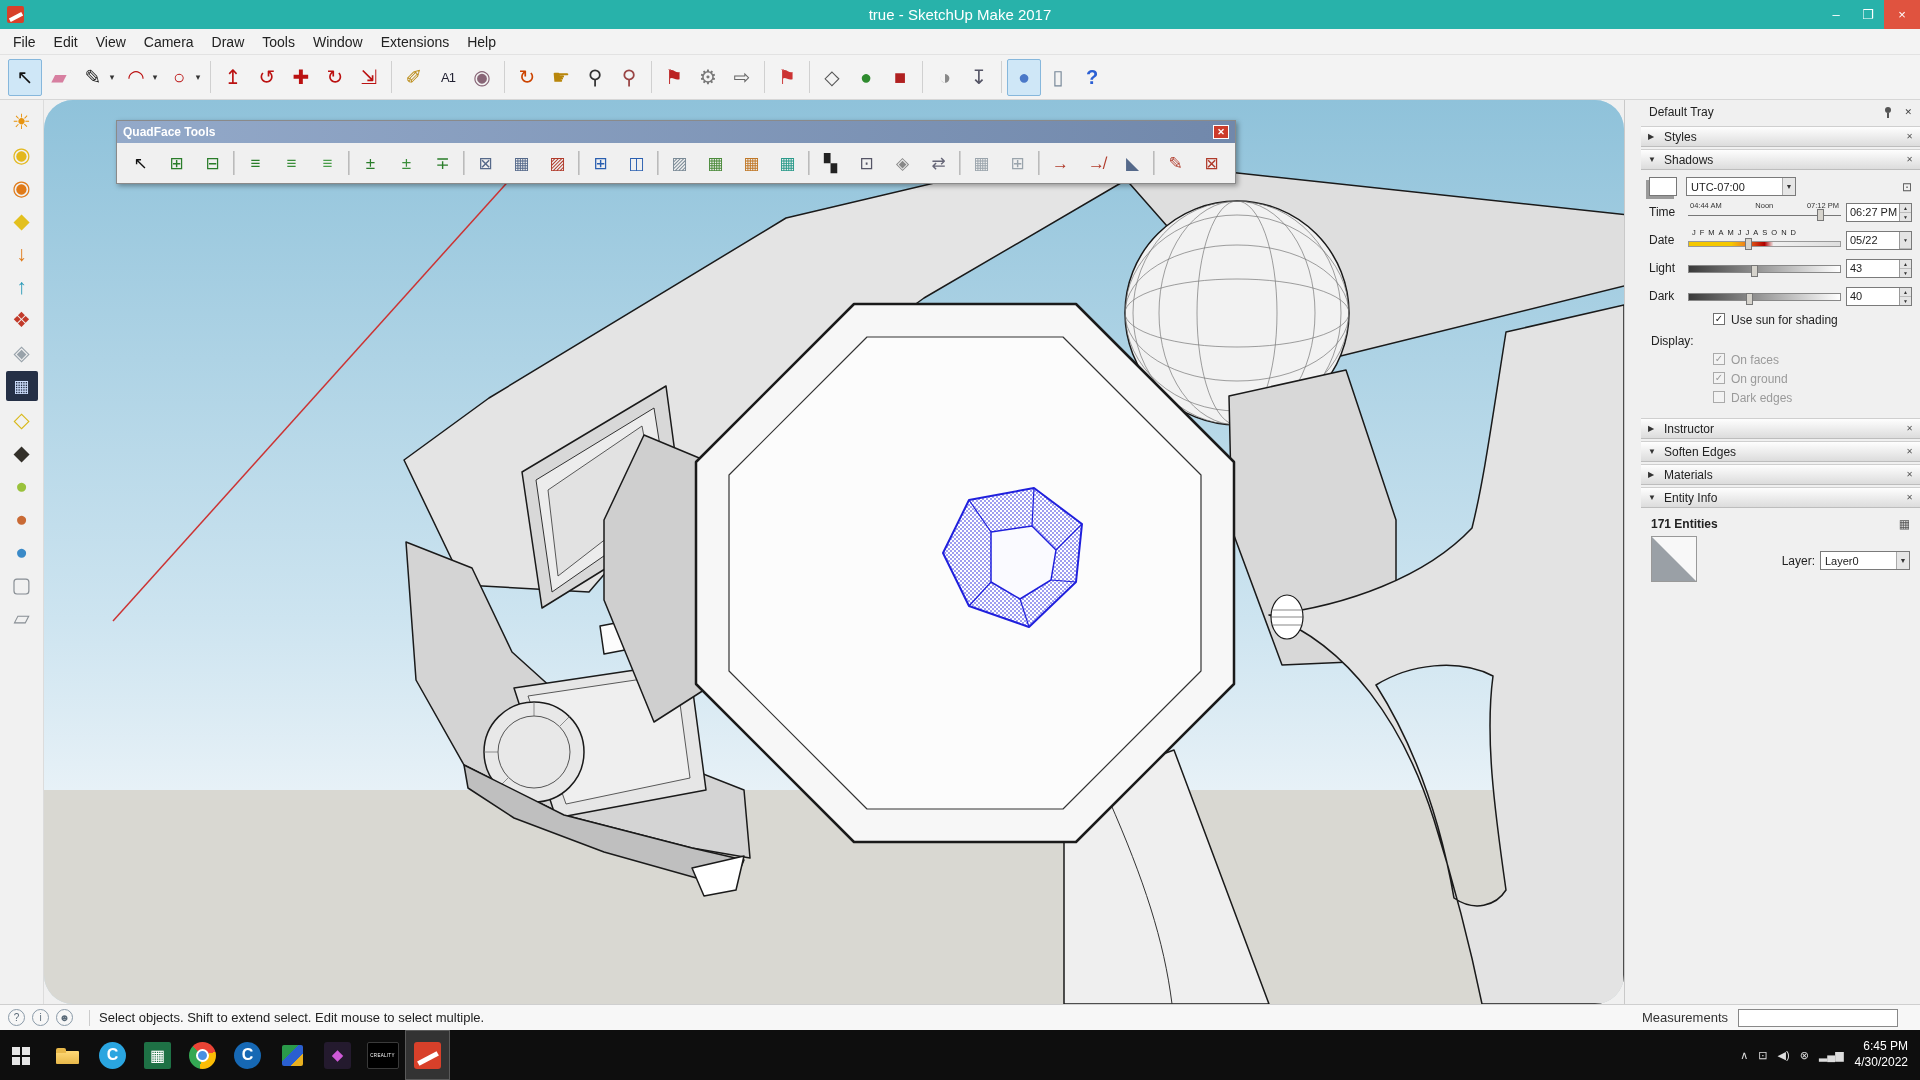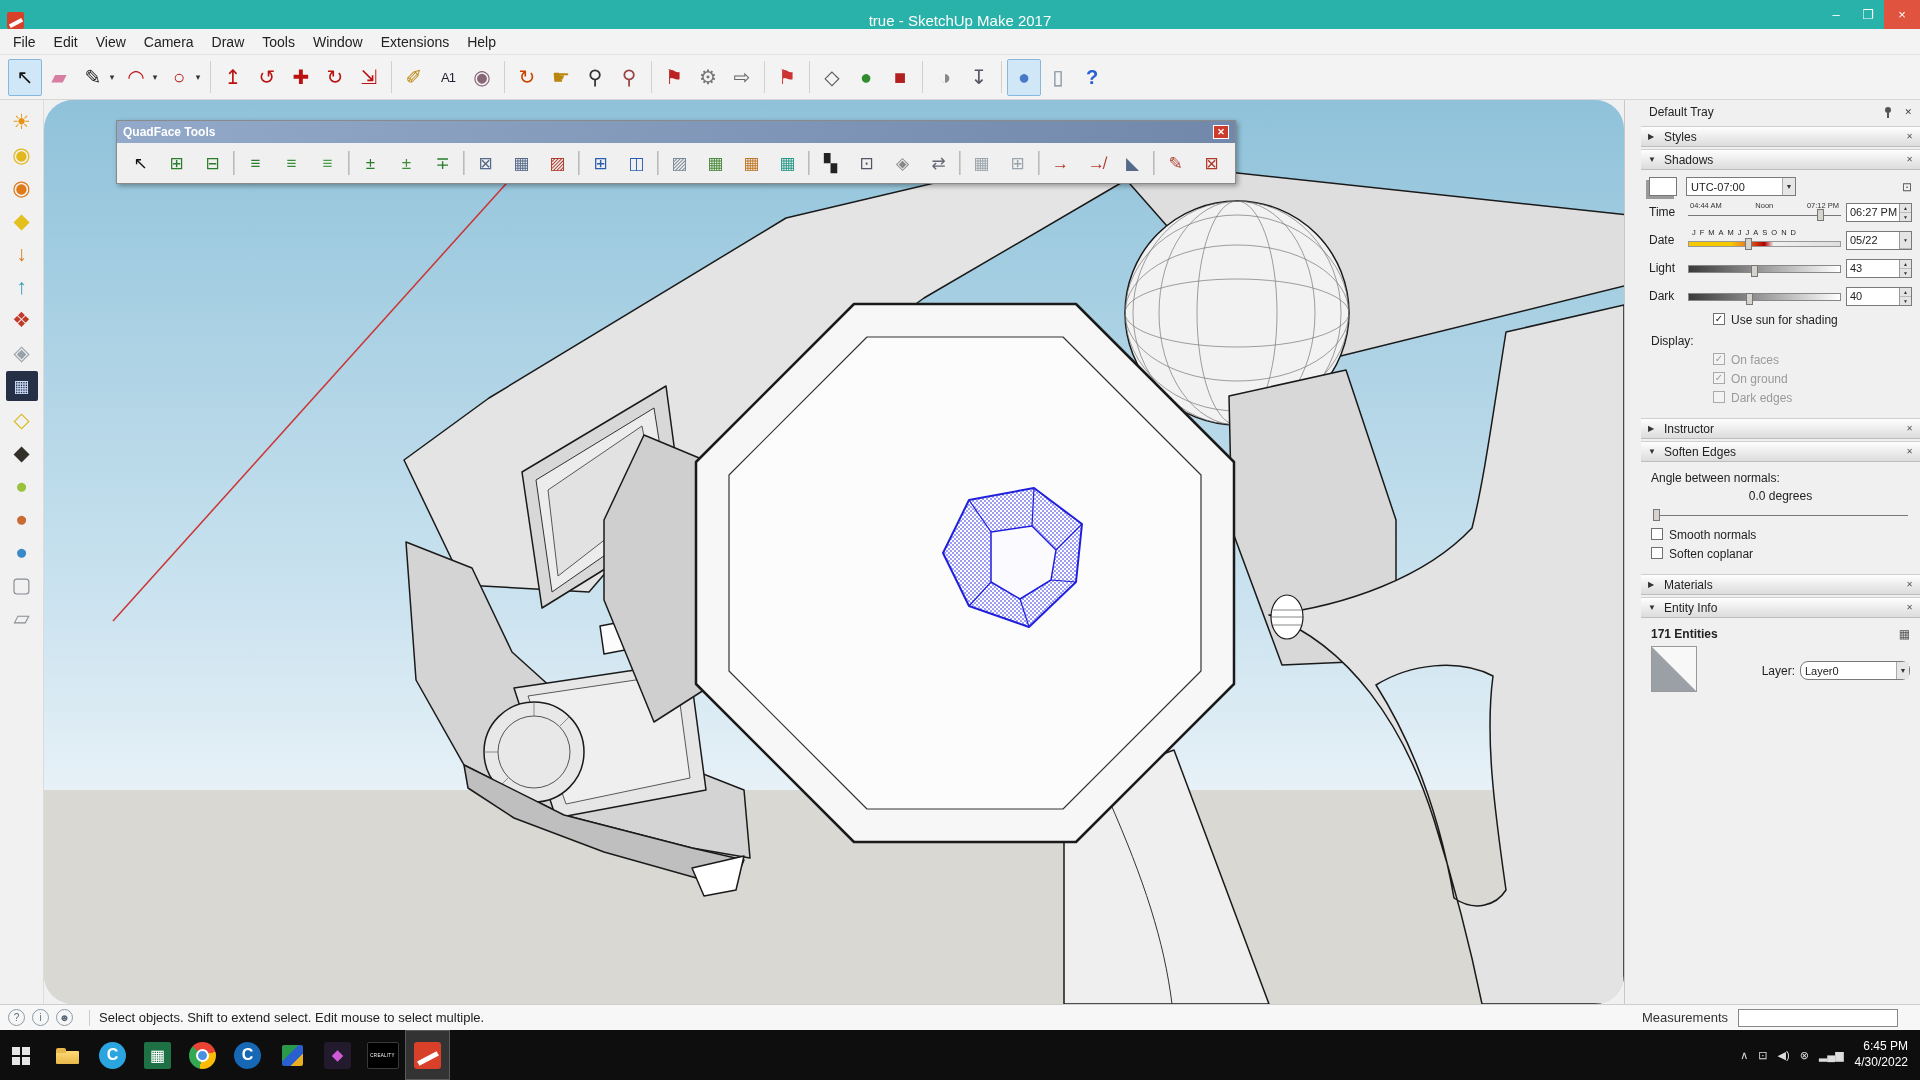--- a/index.html
+++ b/index.html
@@ -1,20 +1,20 @@
 <!DOCTYPE html>
 <html><head>
 <meta charset="utf-8">
 <style>
   * { margin:0; padding:0; box-sizing:border-box; }
   html,body { width:1920px; height:1080px; overflow:hidden; font-family:"Liberation Sans", sans-serif; font-size:13px; color:#222; background:#f0f0f0; }
   #app { position:relative; width:1920px; height:1080px; }
 
   
-  .titlebar { position:absolute; left:0; top:0; right:0; height:29px; background:#28b2aa; display:flex; align-items:flex-end;gap:16px; }
+  .titlebar { position:absolute; left:0; top:0; right:0; height:29px; background:#28b2aa; display:flex; align-items:center;gap:16px; }
   .win-icon { width:17px; height:17px; margin-left:7px; background:#d8402a; border-radius:2px; position:relative; overflow:hidden; }
   .win-icon::after { content:""; position:absolute; left:2px; top:9px; width:14px; height:4px; background:#fff; transform:rotate(-28deg); }
   .win-title { position:absolute; left:0; right:0; text-align:center; color:#fff; font-size:15px; }
   .win-controls { margin-left:auto; display:flex; height:100%; z-index:2; }
   .wc { width:32px; height:100%; display:flex; align-items:center; justify-content:center; color:#fff; font-size:13px; }
   .wc.close { width:36px; background:#e0533f; }
 
   
   .menubar { position:absolute; left:0; top:29px; right:0; height:26px; background:#f3f3f3; border-bottom:1px solid #e2e2e2; display:flex; align-items:center; padding-left:4px; font-size:14px; }
   .menu-item { padding:3px 9px; }
@@ -95,21 +95,21 @@
   .ang-val { text-align:center; margin:4px 0; }
   .soft-slider { position:relative; height:16px; margin:2px 12px 4px 12px; }
   .soft-slider .track { bottom:7px; }
   .soft-slider .thumb { bottom:2px; }
 
   .ent-head { display:flex; align-items:center; margin:6px 10px 2px 10px; }
   .ent-head b { font-weight:bold; }
   .ent-main { display:flex; margin:5px 10px; }
   .ent-thumb { width:46px; height:46px; border:1px solid #999; background:linear-gradient(45deg,#9aa0a6 0 49%,#f8f8f8 51%); flex:none; }
   .layer-row { margin-left:auto; display:flex; align-items:center; gap:5px; margin-top:3px; }
-  .layersel { width:110px;border-radius:8px; }
+  .layersel { width:90px; }
 
   
   .statusbar { position:absolute; left:0; right:0; bottom:50px; height:26px; background:#f7f7f7; border-top:1px solid #cfcfcf; display:flex; align-items:center; padding:0 8px; }
   .sb-ic { width:17px; height:17px; border:1px solid #8a9aa8; border-radius:50%; display:flex; align-items:center; justify-content:center; font-size:10px; color:#5a6a78; margin-right:7px; flex:none; }
   .sb-sep { width:1px; height:16px; background:#ccc; margin:0 9px; }
   .sb-msg { color:#222; }
   .meas-lab { margin-left:auto; color:#333; }
   .meas-input { width:160px; height:18px; border:1px solid #888; background:#fff; margin:0 14px 0 10px; font-family:"Liberation Sans", sans-serif; font-size:11px; padding:0 3px; }
 
   
@@ -629,36 +629,20 @@
       <span class="arr">▶</span>
       <span class="lbl">Instructor</span>
       <span class="x">✕</span>
     </div>
 
     <div class="sec-h">
       <span class="arr">▼</span>
       <span class="lbl">Soften Edges</span>
       <span class="x">✕</span>
     </div>
-    <div class="sec-body">
-      <div class="ang-lab">Angle between normals:</div>
-      <div class="ang-val">0.0 degrees</div>
-      <div class="soft-slider">
-        <span class="track"></span>
-        <span class="thumb" style="left: calc(1% - 3px);"></span>
-      </div>
-      <div class="cbrow">
-        <span class="cb"></span>
-        <span class="cblab">Smooth normals</span>
-      </div>
-      <div class="cbrow">
-        <span class="cb"></span>
-        <span class="cblab">Soften coplanar</span>
-      </div>
-    </div>
 
     <div class="sec-h">
       <span class="arr">▶</span>
       <span class="lbl">Materials</span>
       <span class="x">✕</span>
     </div>
 
     <div class="sec-h">
       <span class="arr">▼</span>
       <span class="lbl">Entity Info</span>

